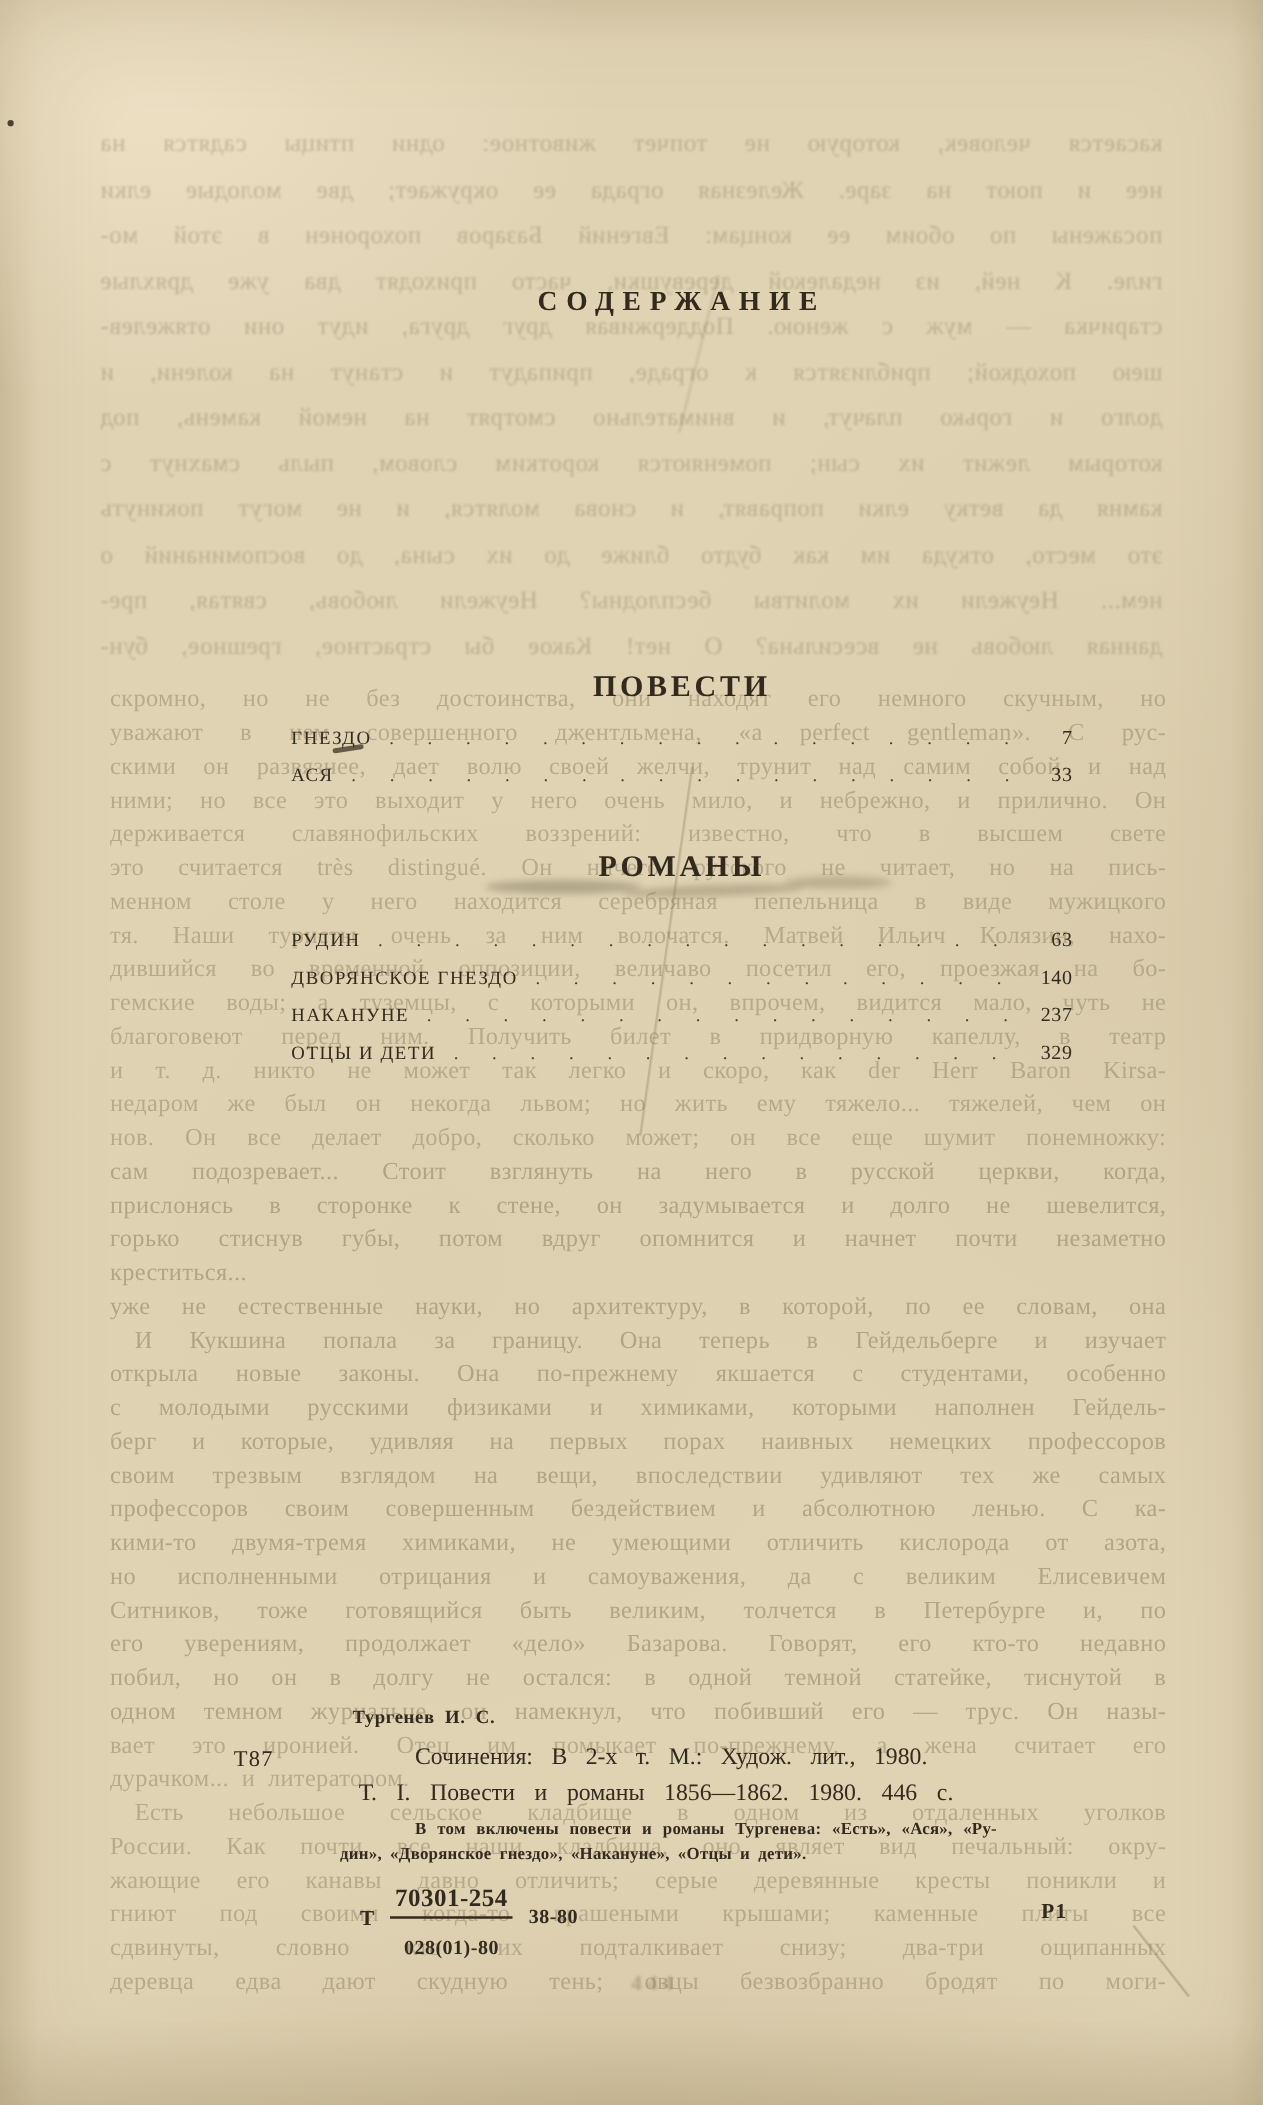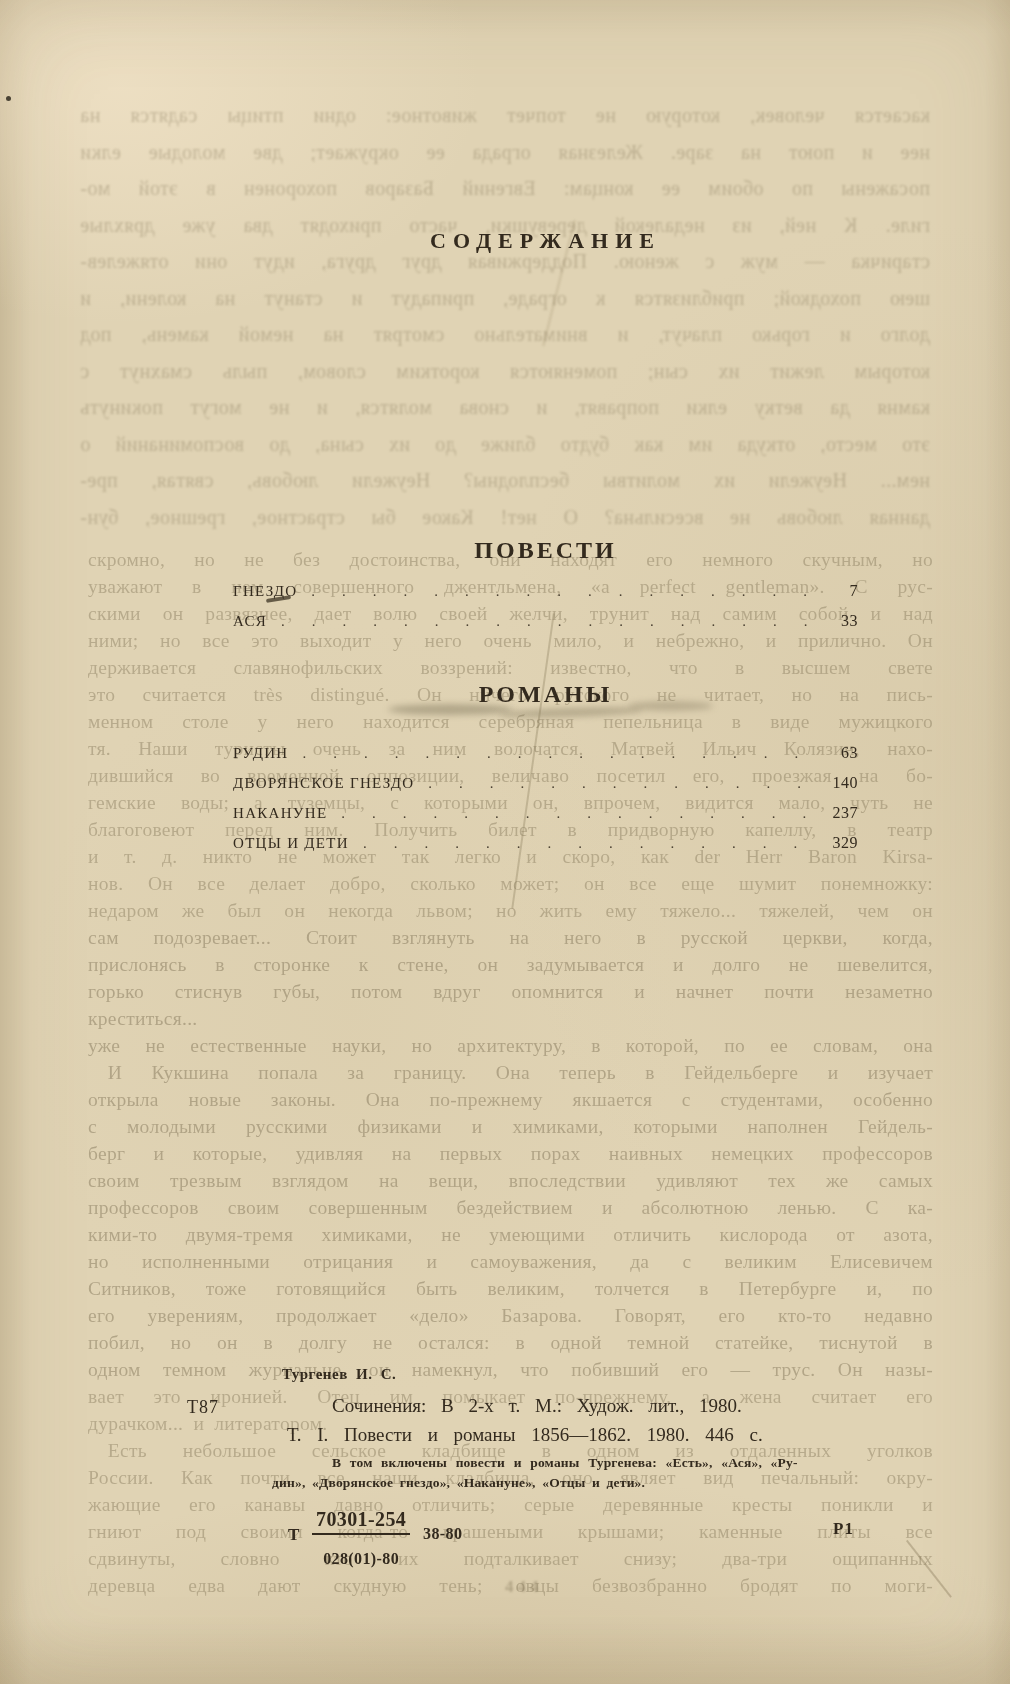--- a/index.html
+++ b/index.html
@@ -125,22 +125,22 @@
       <div class="ghost-line">скими он развязнее, дает волю своей желчи, трунит над самим собой и над</div>
       <div class="ghost-line">ними; но все это выходит у него очень мило, и небрежно, и прилично. Он</div>
       <div class="ghost-line">держивается славянофильских воззрений: известно, что в высшем свете</div>
       <div class="ghost-line">это считается très distingué. Он ничего русского не читает, но на пись-</div>
       <div class="ghost-line">менном столе у него находится серебряная пепельница в виде мужицкого</div>
       <div class="ghost-line">тя. Наши туристы очень за ним волочатся. Матвей Ильич Колязин, нахо-</div>
       <div class="ghost-line">дившийся во временной оппозиции, величаво посетил его, проезжая на бо-</div>
       <div class="ghost-line">гемские воды; а туземцы, с которыми он, впрочем, видится мало, чуть не</div>
       <div class="ghost-line">благоговеют перед ним. Получить билет в придворную капеллу, в театр</div>
       <div class="ghost-line">и т. д. никто не может так легко и скоро, как der Herr Baron Kirsa-</div>
+      <div class="ghost-line">недаром же был он некогда львом; но жить ему тяжело... тяжелей, чем он</div>
       <div class="ghost-line">нов. Он все делает добро, сколько может; он все еще шумит понемножку:</div>
-      <div class="ghost-line">недаром же был он некогда львом; но жить ему тяжело... тяжелей, чем он</div>
       <div class="ghost-line darker">сам подозревает... Стоит взглянуть на него в русской церкви, когда,</div>
       <div class="ghost-line darker">прислонясь в сторонке к стене, он задумывается и долго не шевелится,</div>
       <div class="ghost-line darker">горько стиснув губы, потом вдруг опомнится и начнет почти незаметно</div>
       <div class="ghost-line short darker">креститься...</div>
       <div class="ghost-line darker">уже не естественные науки, но архитектуру, в которой, по ее словам, она</div>
       <div class="ghost-line darker"> И Кукшина попала за границу. Она теперь в Гейдельберге и изучает</div>
       <div class="ghost-line darker">открыла новые законы. Она по-прежнему якшается с студентами, особенно</div>
       <div class="ghost-line darker">с молодыми русскими физиками и химиками, которыми наполнен Гейдель-</div>
       <div class="ghost-line darker">берг и которые, удивляя на первых порах наивных немецких профессоров</div>
       <div class="ghost-line darker">своим трезвым взглядом на вещи, впоследствии удивляют тех же самых</div>

